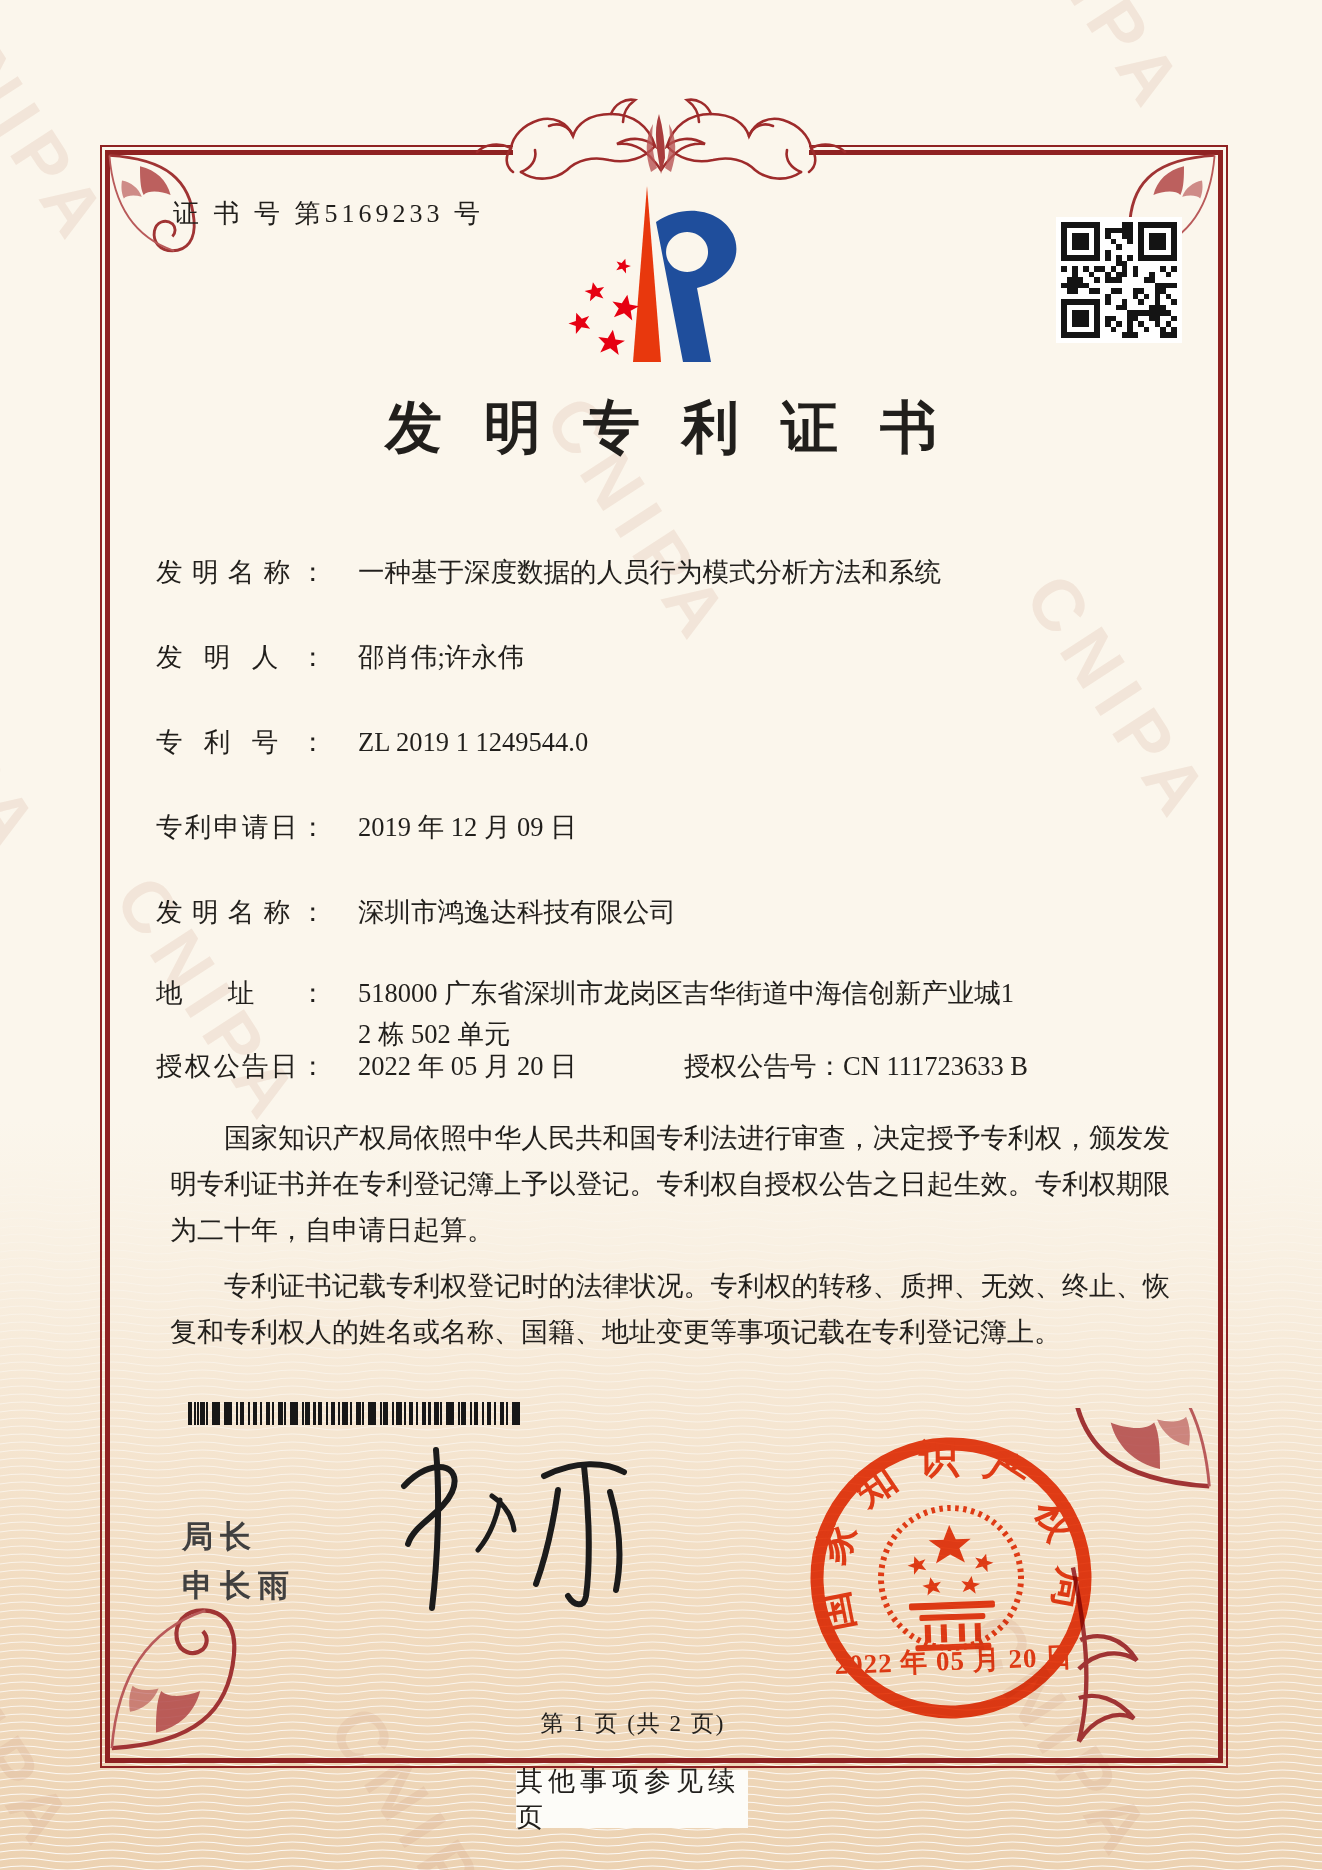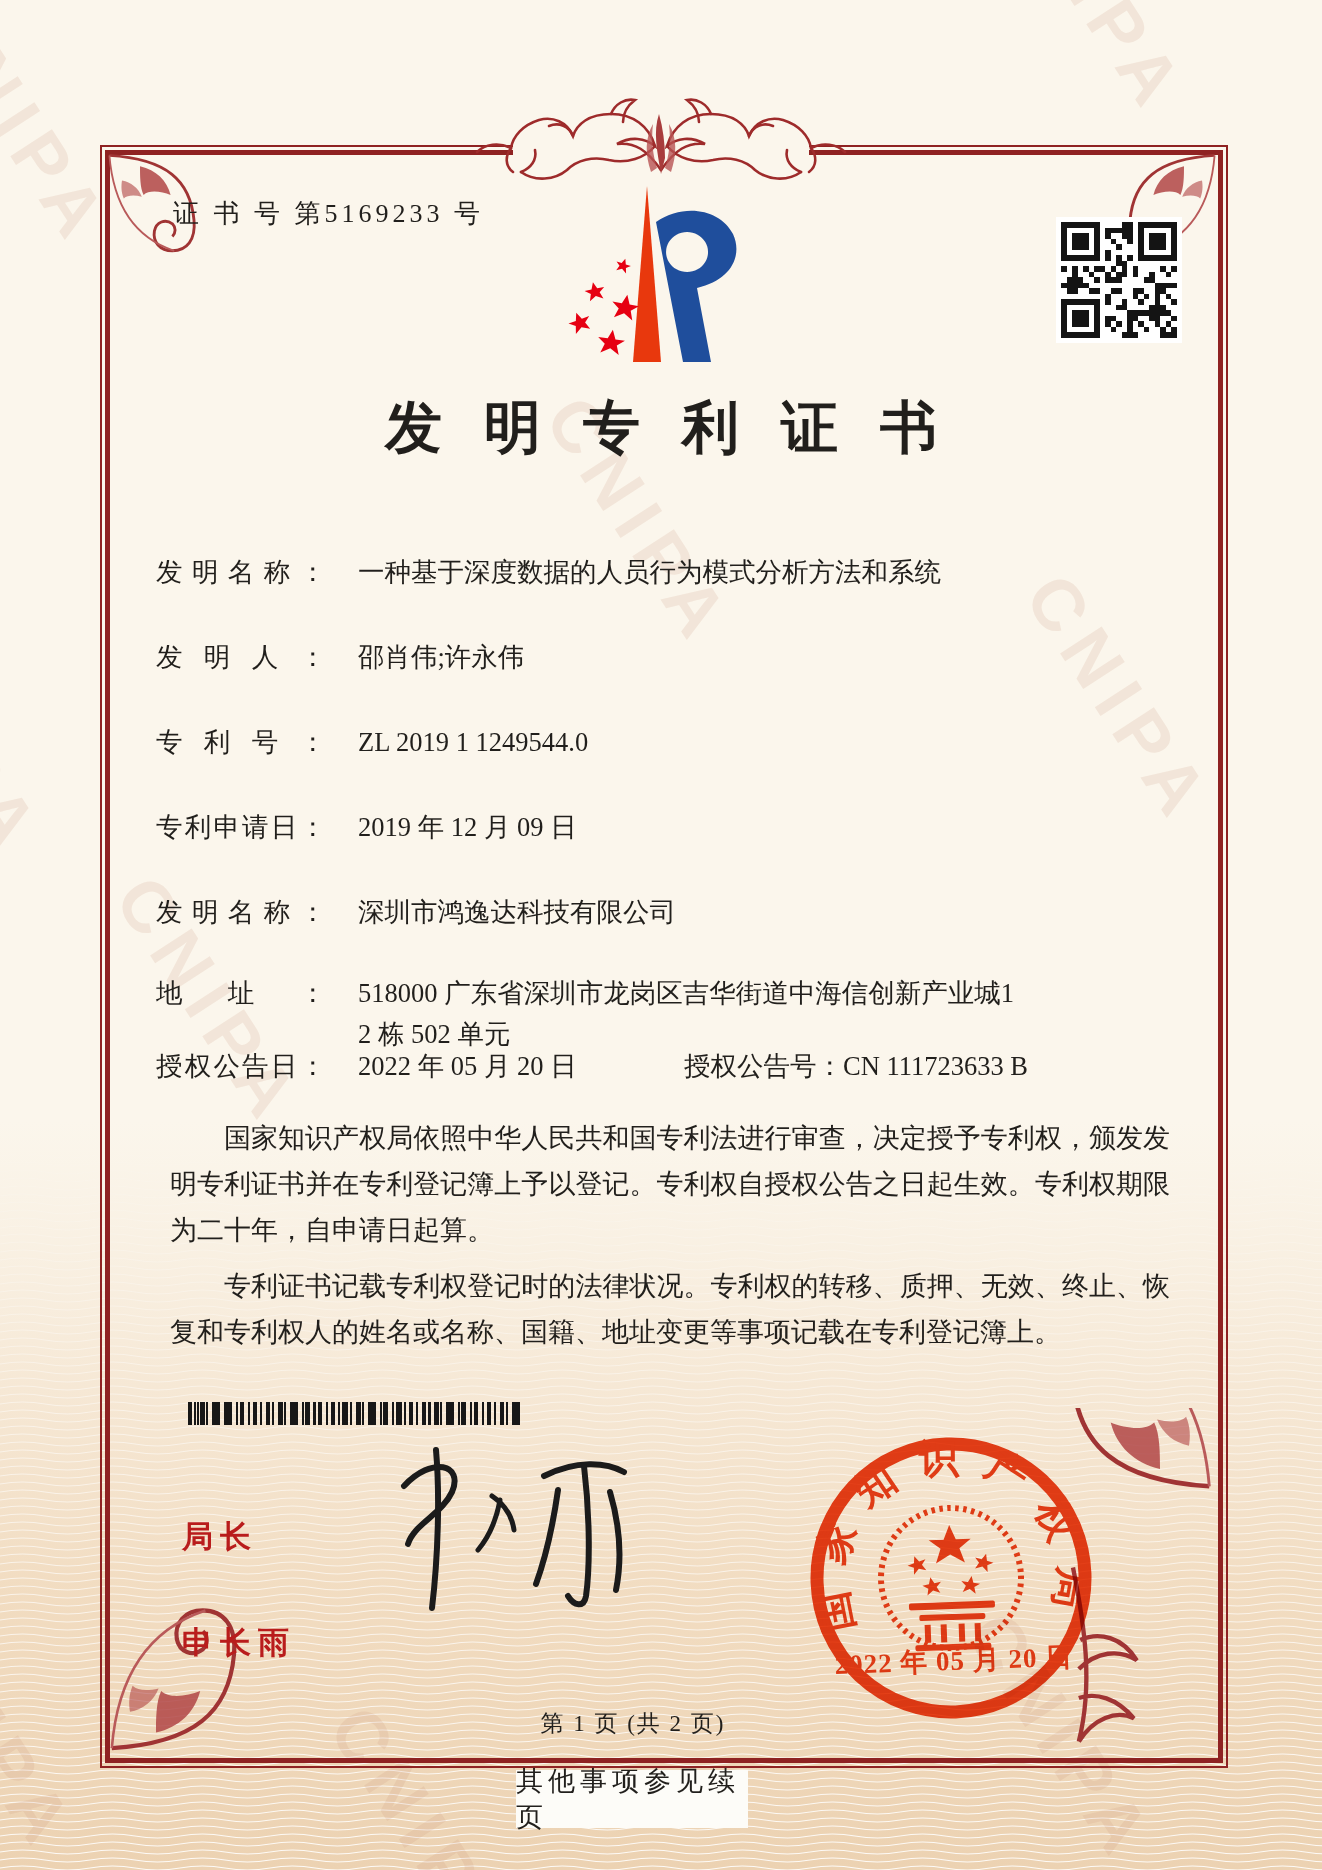--- a/index.html
+++ b/index.html
@@ -48,21 +48,21 @@
 
   
   .barcode{position:absolute;z-index:6;left:188px;top:1402px;width:336px;height:23px;
     background:
       repeating-linear-gradient(90deg,#171717 0 2px,rgba(0,0,0,0) 2px 6px),
       repeating-linear-gradient(90deg,#171717 0 4px,rgba(0,0,0,0) 4px 13px),
       repeating-linear-gradient(90deg,rgba(0,0,0,0) 0 9px,#171717 9px 11px,rgba(0,0,0,0) 11px 29px);}
 
   
   .officer{position:absolute;z-index:6;left:182px;font-family:"Liberation Sans","DejaVu Sans",sans-serif;
-           font-weight:600;font-size:31px;letter-spacing:7px;color:#b91c1c;}
+           font-weight:600;font-size:31px;letter-spacing:7px;color:#404040;}
   .sig{position:absolute;z-index:7;left:352px;top:1438px;width:300px;height:200px;}
   .seal{position:absolute;z-index:8;left:801px;top:1428px;width:300px;height:300px;
         transform:rotate(-2deg);opacity:.95;mix-blend-mode:multiply;}
 
   
   .page-no{position:absolute;z-index:6;left:0;right:56px;top:1708px;text-align:center;font-size:23px;letter-spacing:2px;}
   .note-box{position:absolute;z-index:9;left:516px;top:1770px;width:232px;height:58px;background:#fdfcf8;
             display:flex;align-items:center;justify-content:center;}
   .note-box span{font-size:27px;letter-spacing:5px;}
 </style>
@@ -658,21 +658,21 @@
       <span class="val">CN 111723633 B</span>
     </span>
   </div>
 
   <p class="para" style="top:1088px">国家知识产权局依照中华人民共和国专利法进行审查，决定授予专利权，颁发发明专利证书并在专利登记簿上予以登记。专利权自授权公告之日起生效。专利权期限为二十年，自申请日起算。</p>
   <p class="para" style="top:1236px">专利证书记载专利权登记时的法律状况。专利权的转移、质押、无效、终止、恢复和专利权人的姓名或名称、国籍、地址变更等事项记载在专利登记簿上。</p>
 
   <div class="barcode"></div>
 
   <div class="officer" style="top:1516px">局长</div>
-  <div class="officer" style="top:1622px">申长雨</div>
+  <div class="officer" style="top:1565px">申长雨</div>
 
   <svg class="sig" viewBox="0 0 300 200">
     <g fill="none" stroke="#1b1b1b" stroke-width="6" stroke-linecap="round" stroke-linejoin="round">
       <path d="M52,48 C80,18 112,26 100,54 C90,76 62,86 56,106"></path>
       <path d="M84,12 C88,58 86,120 80,170"></path>
       <path d="M148,62 C144,84 136,100 126,112" stroke-width="5"></path>
       <path d="M140,58 C152,66 160,78 162,92" stroke-width="5"></path>
       <path d="M192,38 C224,22 254,24 272,34"></path>
       <path d="M206,52 C200,94 192,124 184,146"></path>
       <path d="M232,28 C238,78 238,130 234,158 C232,170 222,168 216,158"></path>

